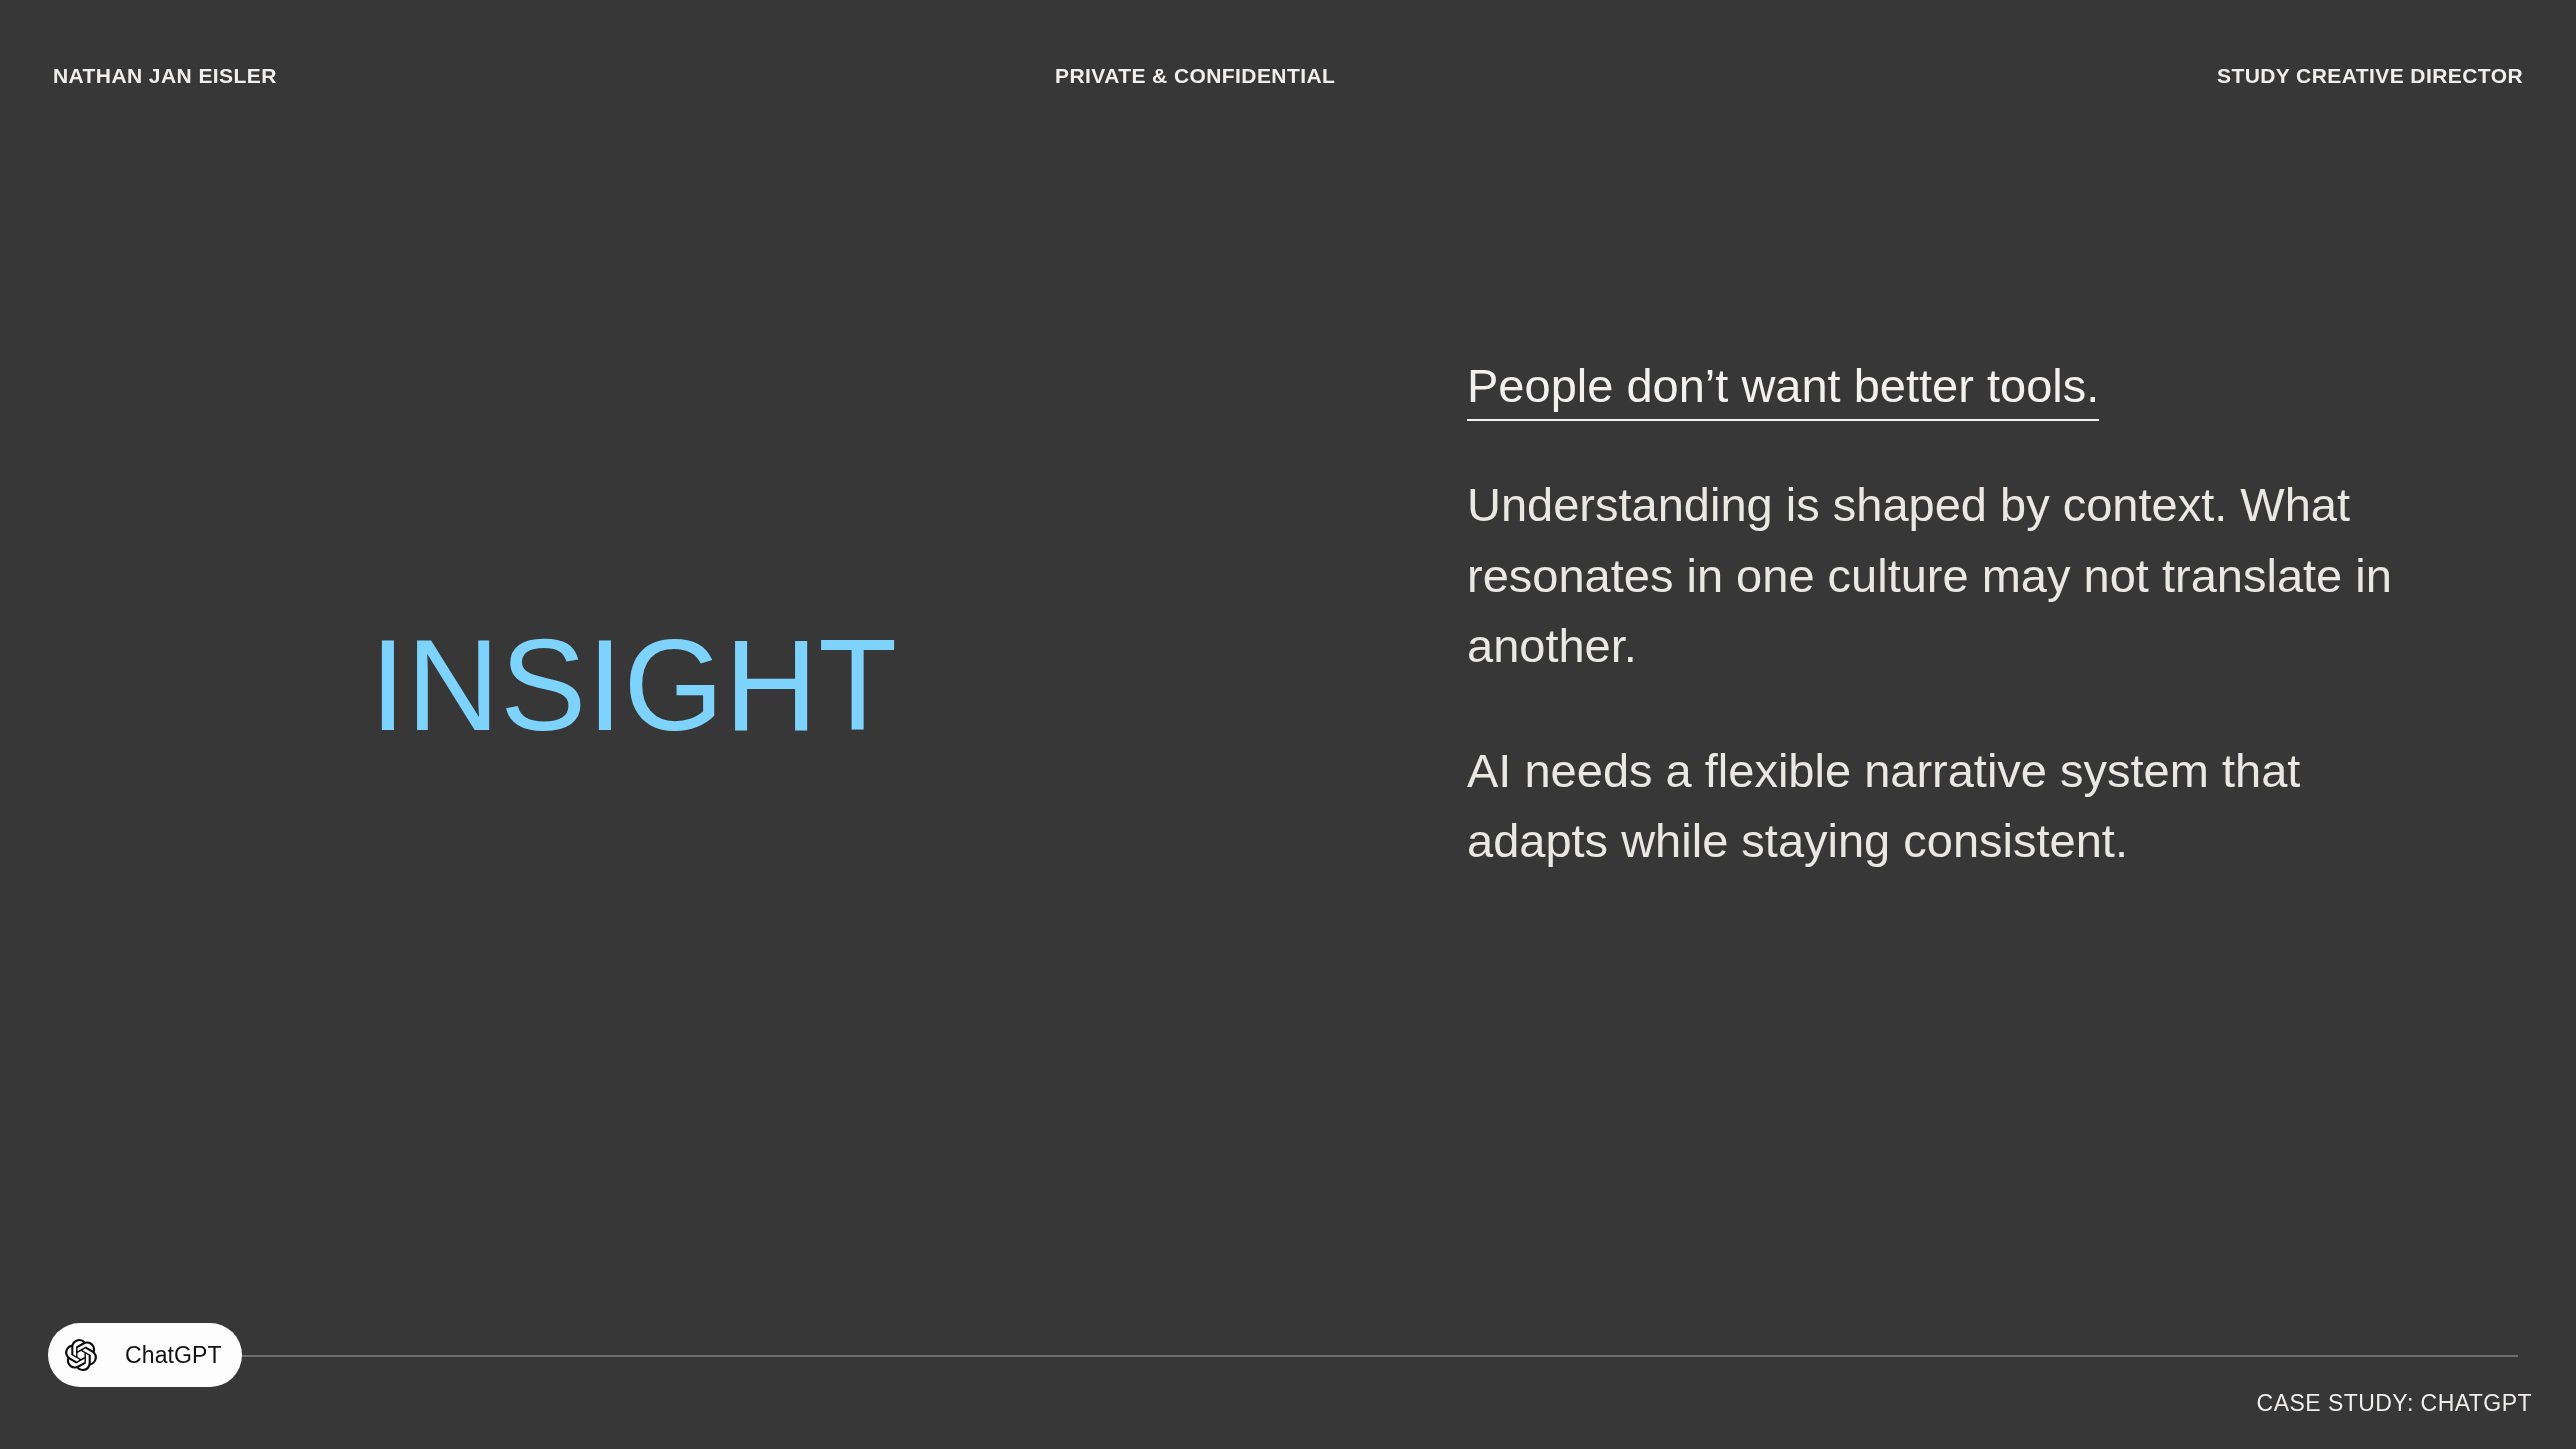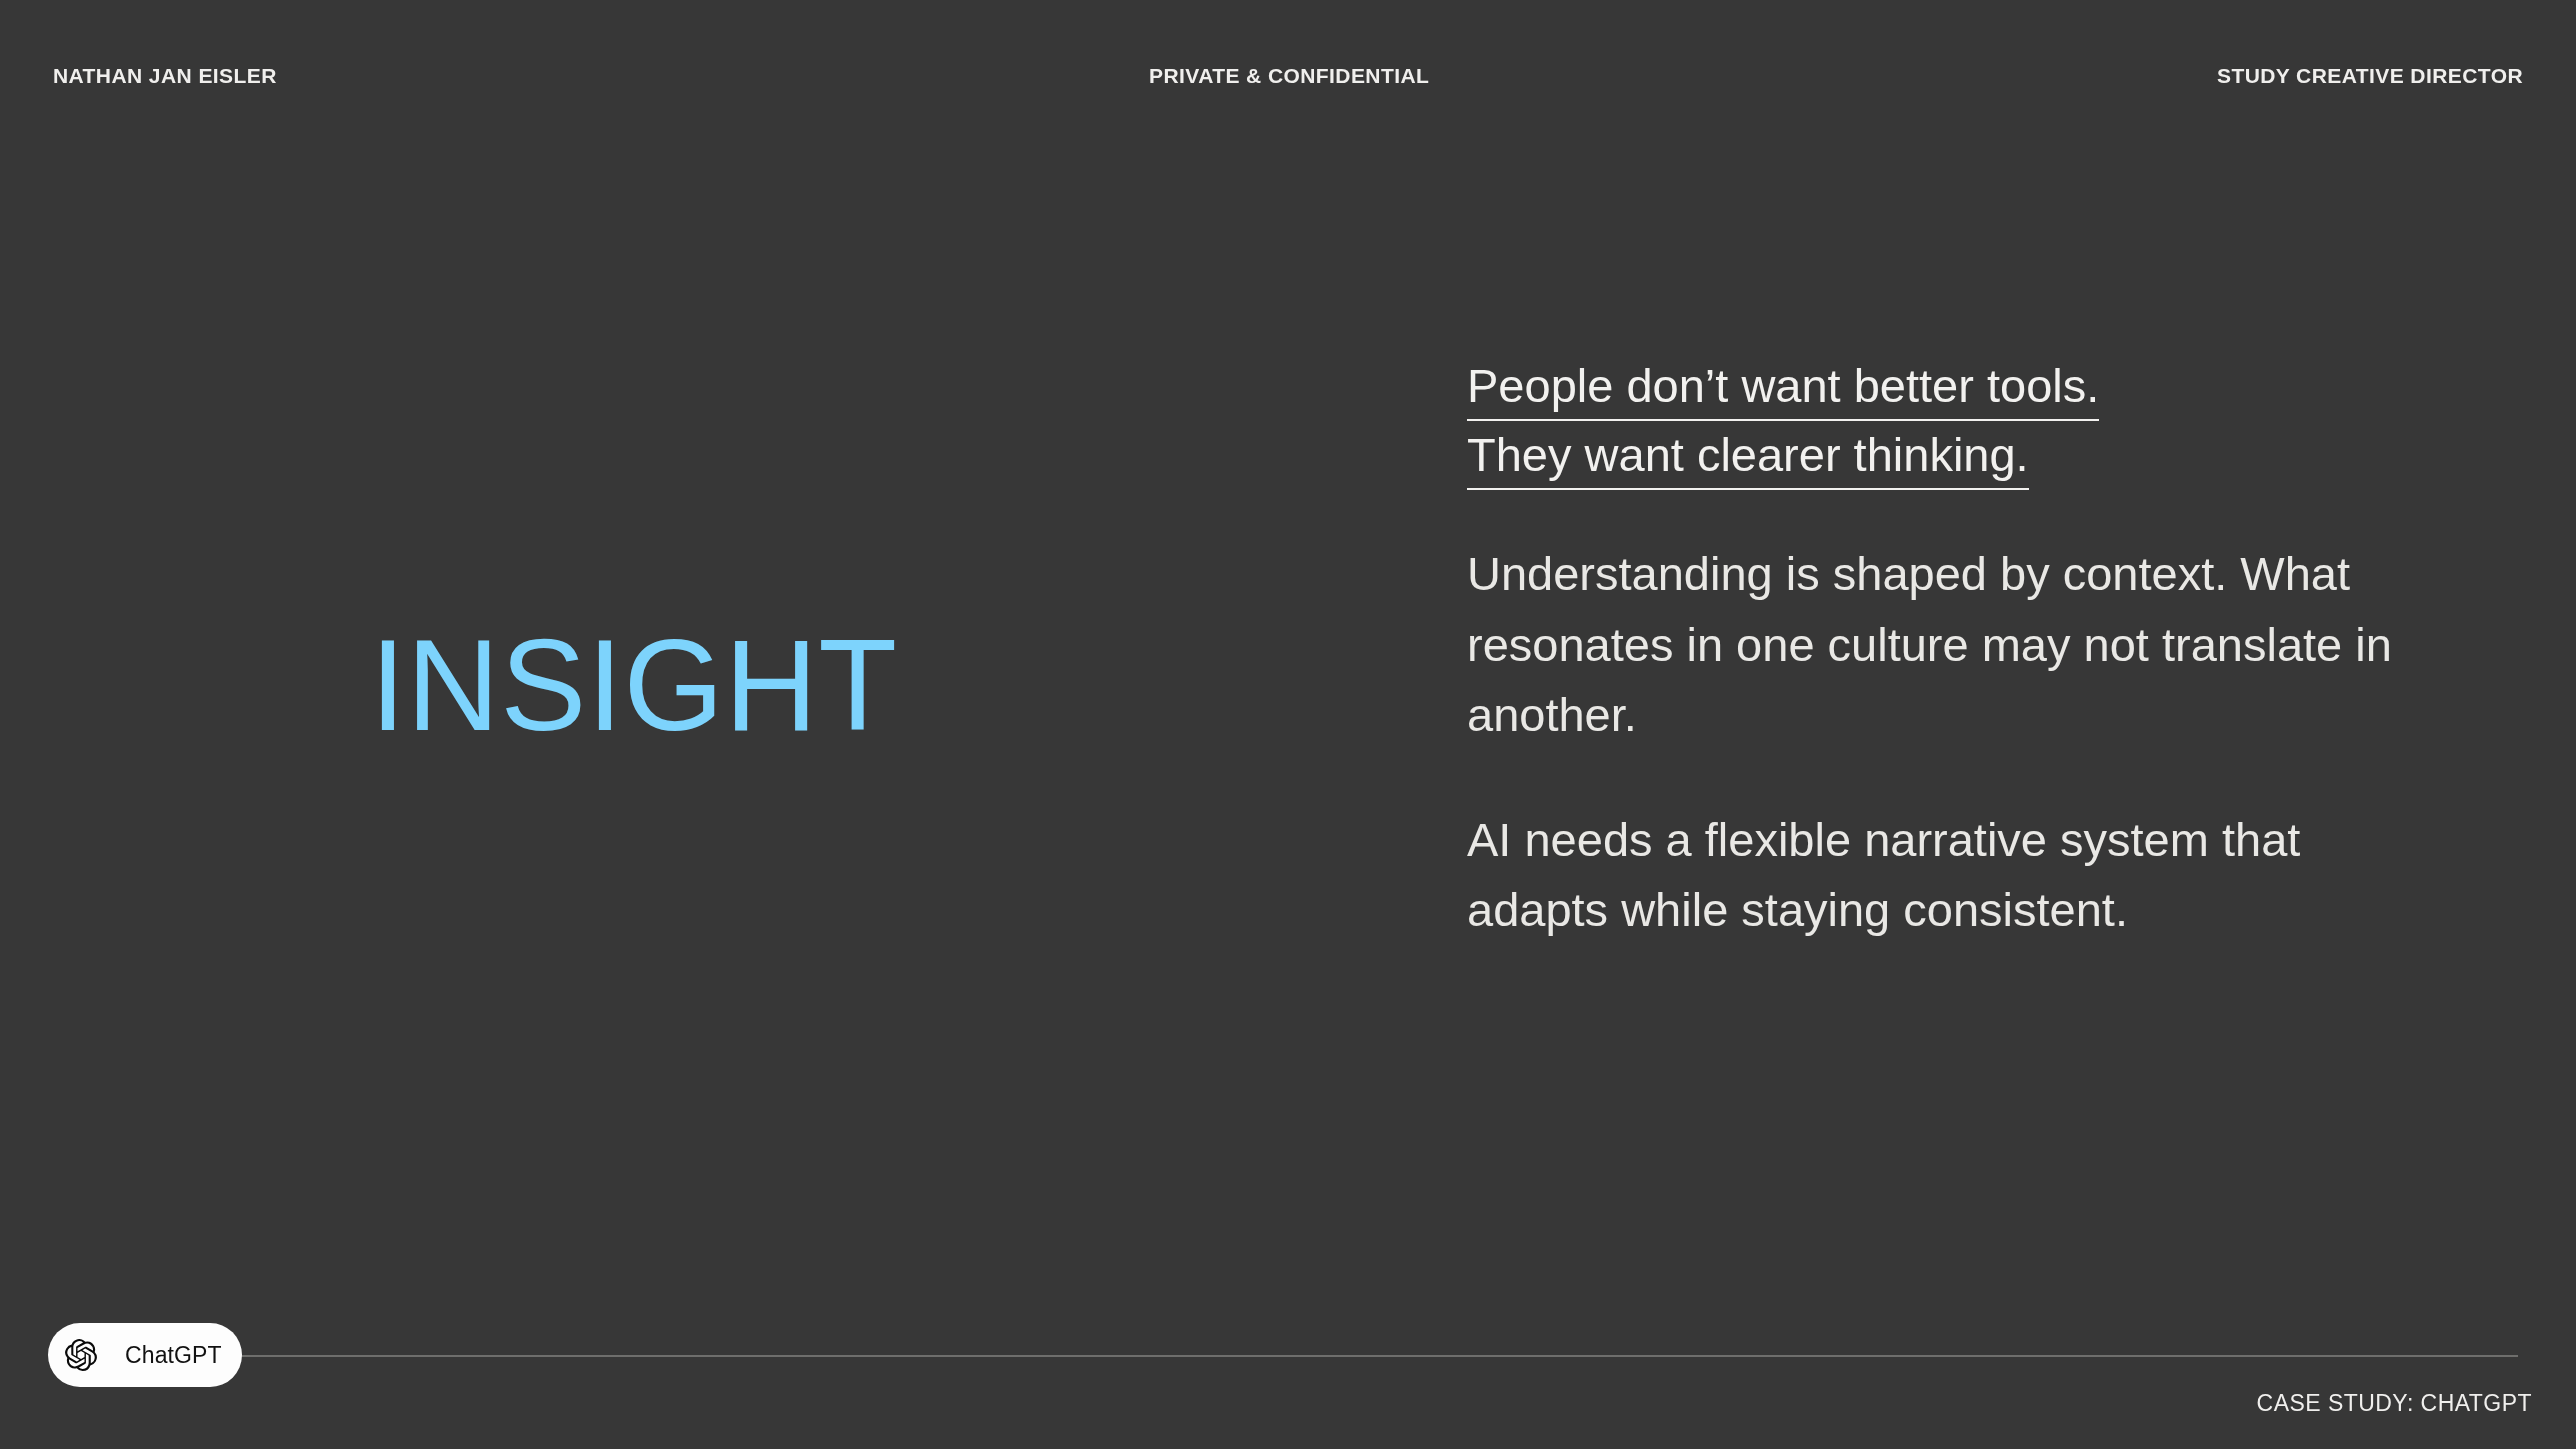--- a/index.html
+++ b/index.html
@@ -34,21 +34,21 @@
     position: absolute;
     top: 0;
     font-size: 21px;
     font-weight: 700;
     letter-spacing: 0.02em;
     color: #f0efed;
     white-space: nowrap;
     line-height: 30.5px;
   }
   .meta-left   { left: 53px; }
-  .meta-center { left: 1149px; }
+  .meta-center { left: 1055px; }
   .meta-right  { right: 53px; }
 
   
   .headline {
     position: absolute;
     left: 370px;
     top: 621px;
     font-size: 129px;
     font-weight: 300;
     letter-spacing: 0.005em;
@@ -149,21 +149,20 @@
     <div class="meta meta-center">PRIVATE &amp; CONFIDENTIAL</div>
     <div class="meta meta-right">STUDY CREATIVE DIRECTOR</div>
   </div>
 
   <div class="headline">INSIGHT</div>
 
   <div class="copy">
 
     <div class="copy-lead">
       <span class="u-line">People don’t want better tools.</span>
-      <span class="u-line">They want clearer thinking.</span>
     </div>
 
     <p class="para">Understanding is shaped by context. What resonates in one culture may not translate in another.</p>
 
     <p class="para">AI needs a flexible narrative system that adapts while staying consistent.</p>
   </div>
 
   <div class="rule"></div>
 
   <div class="badge">

